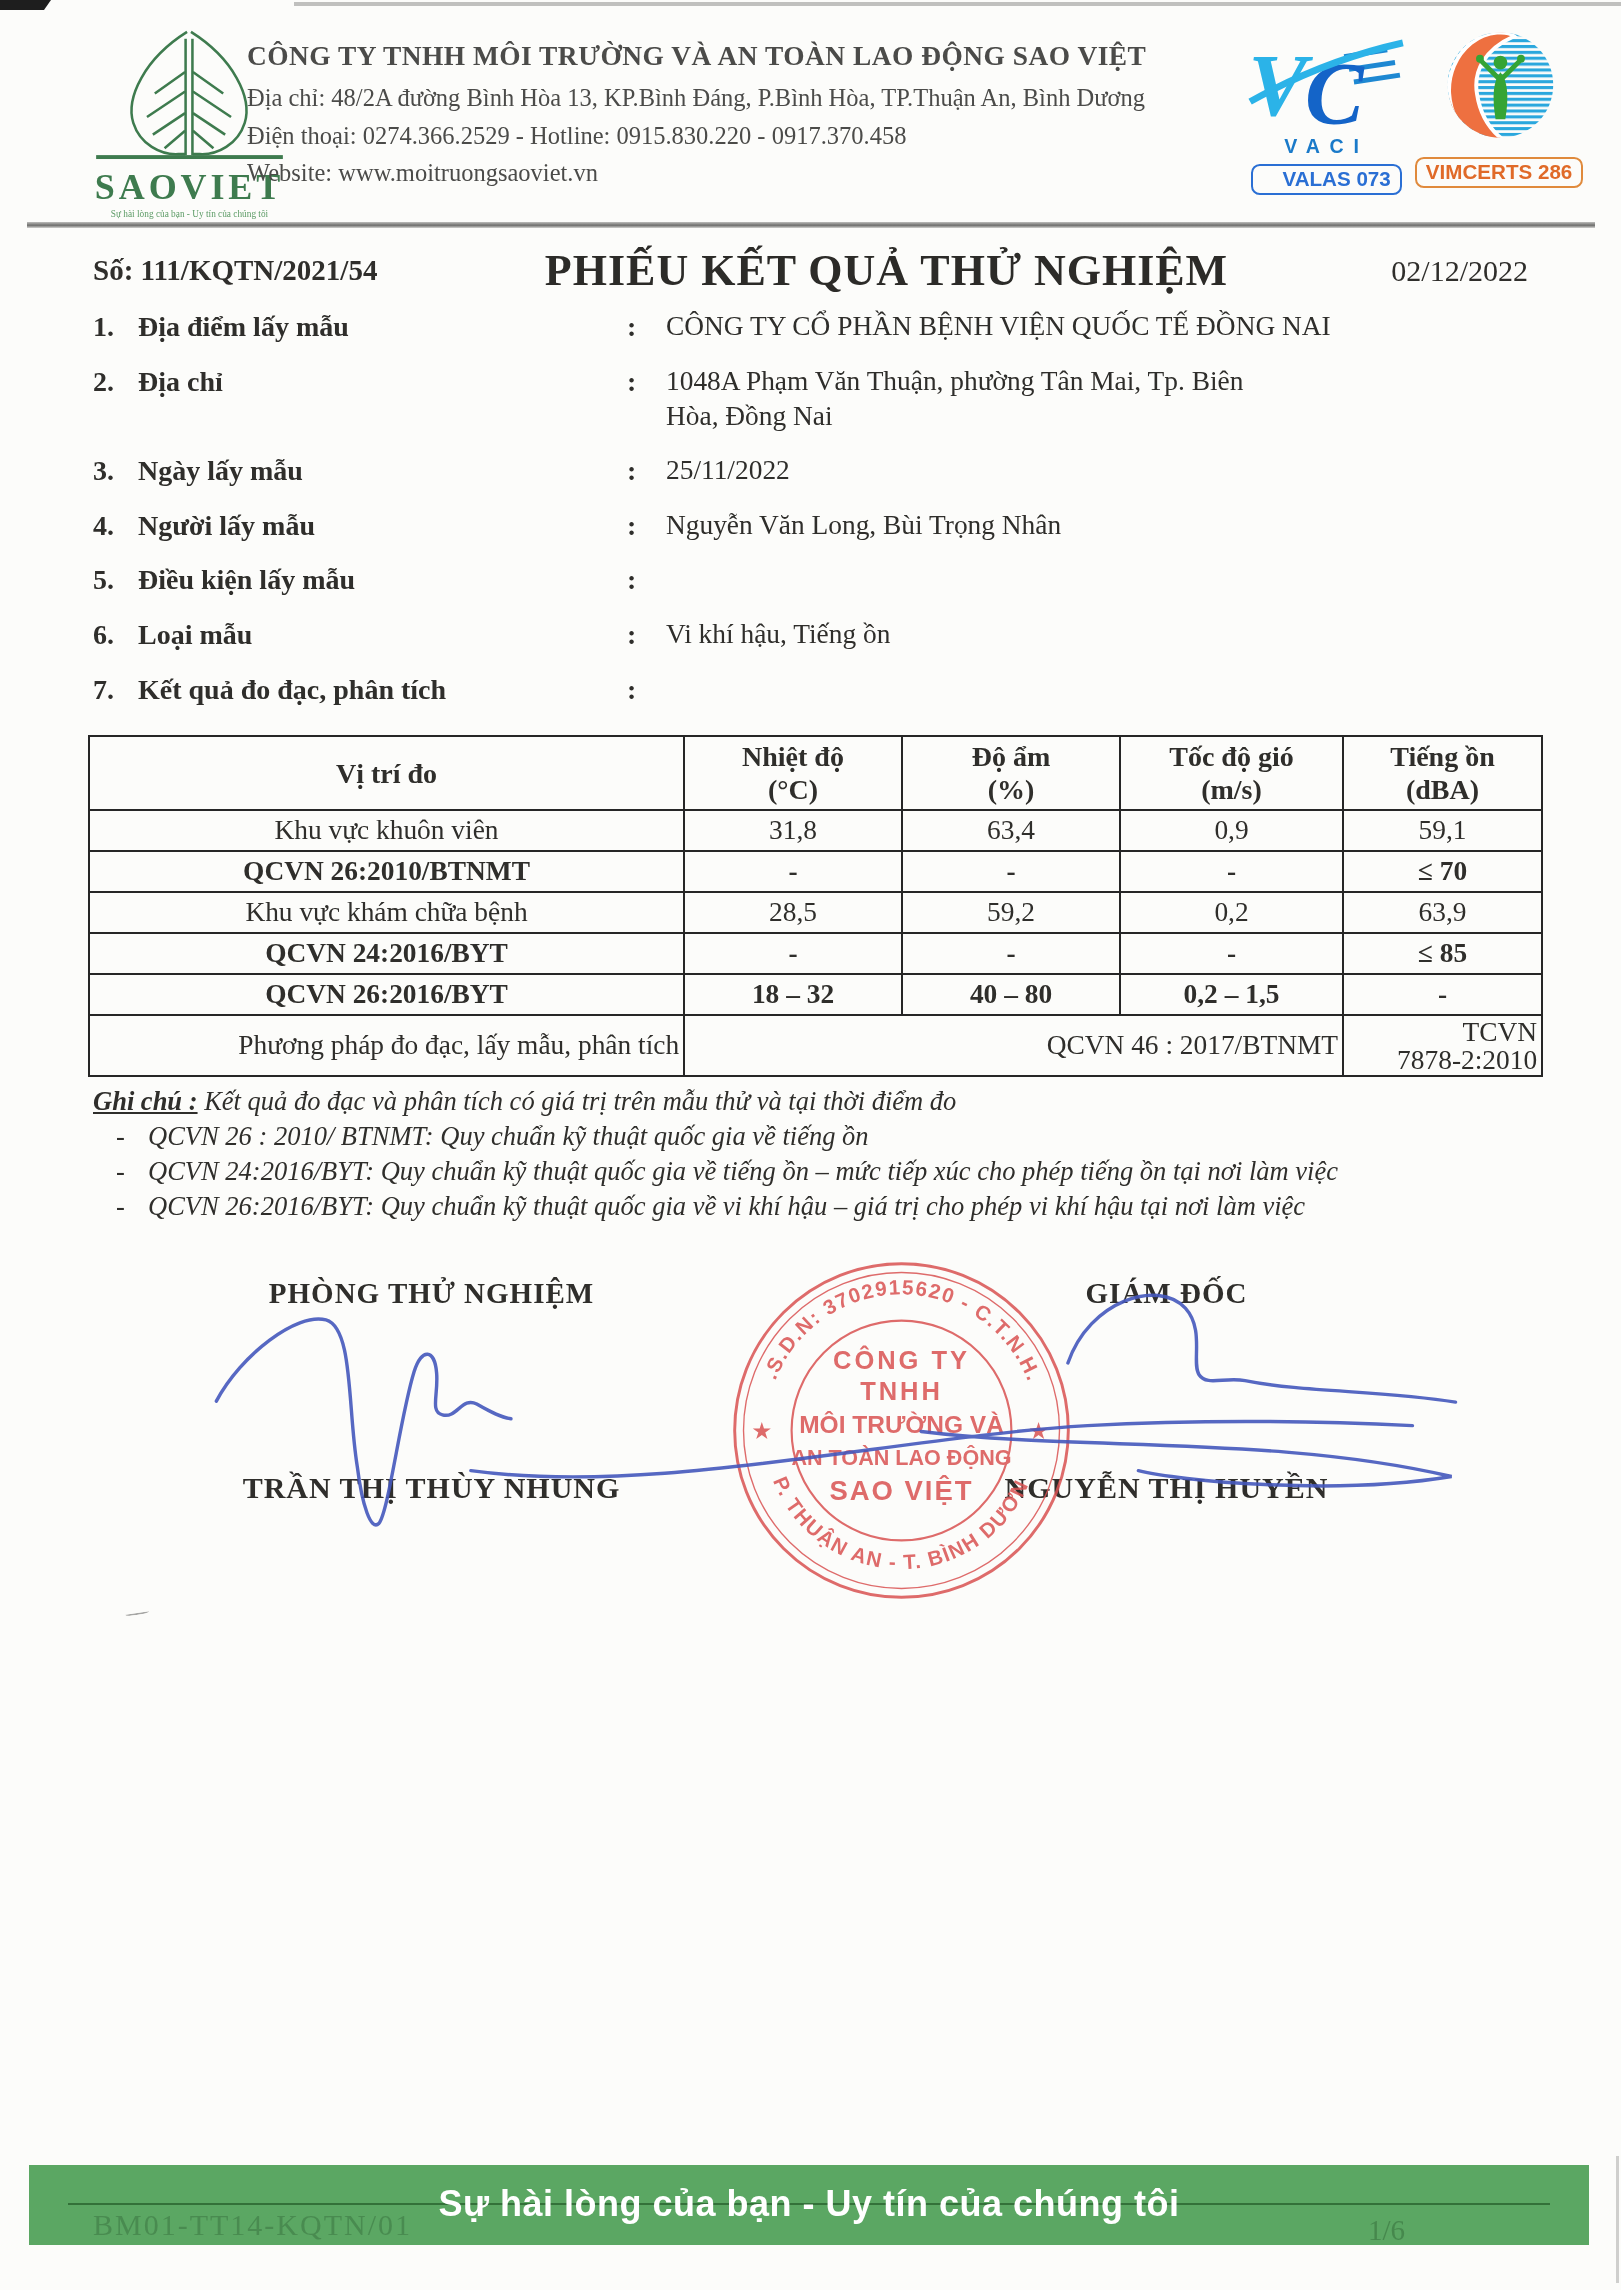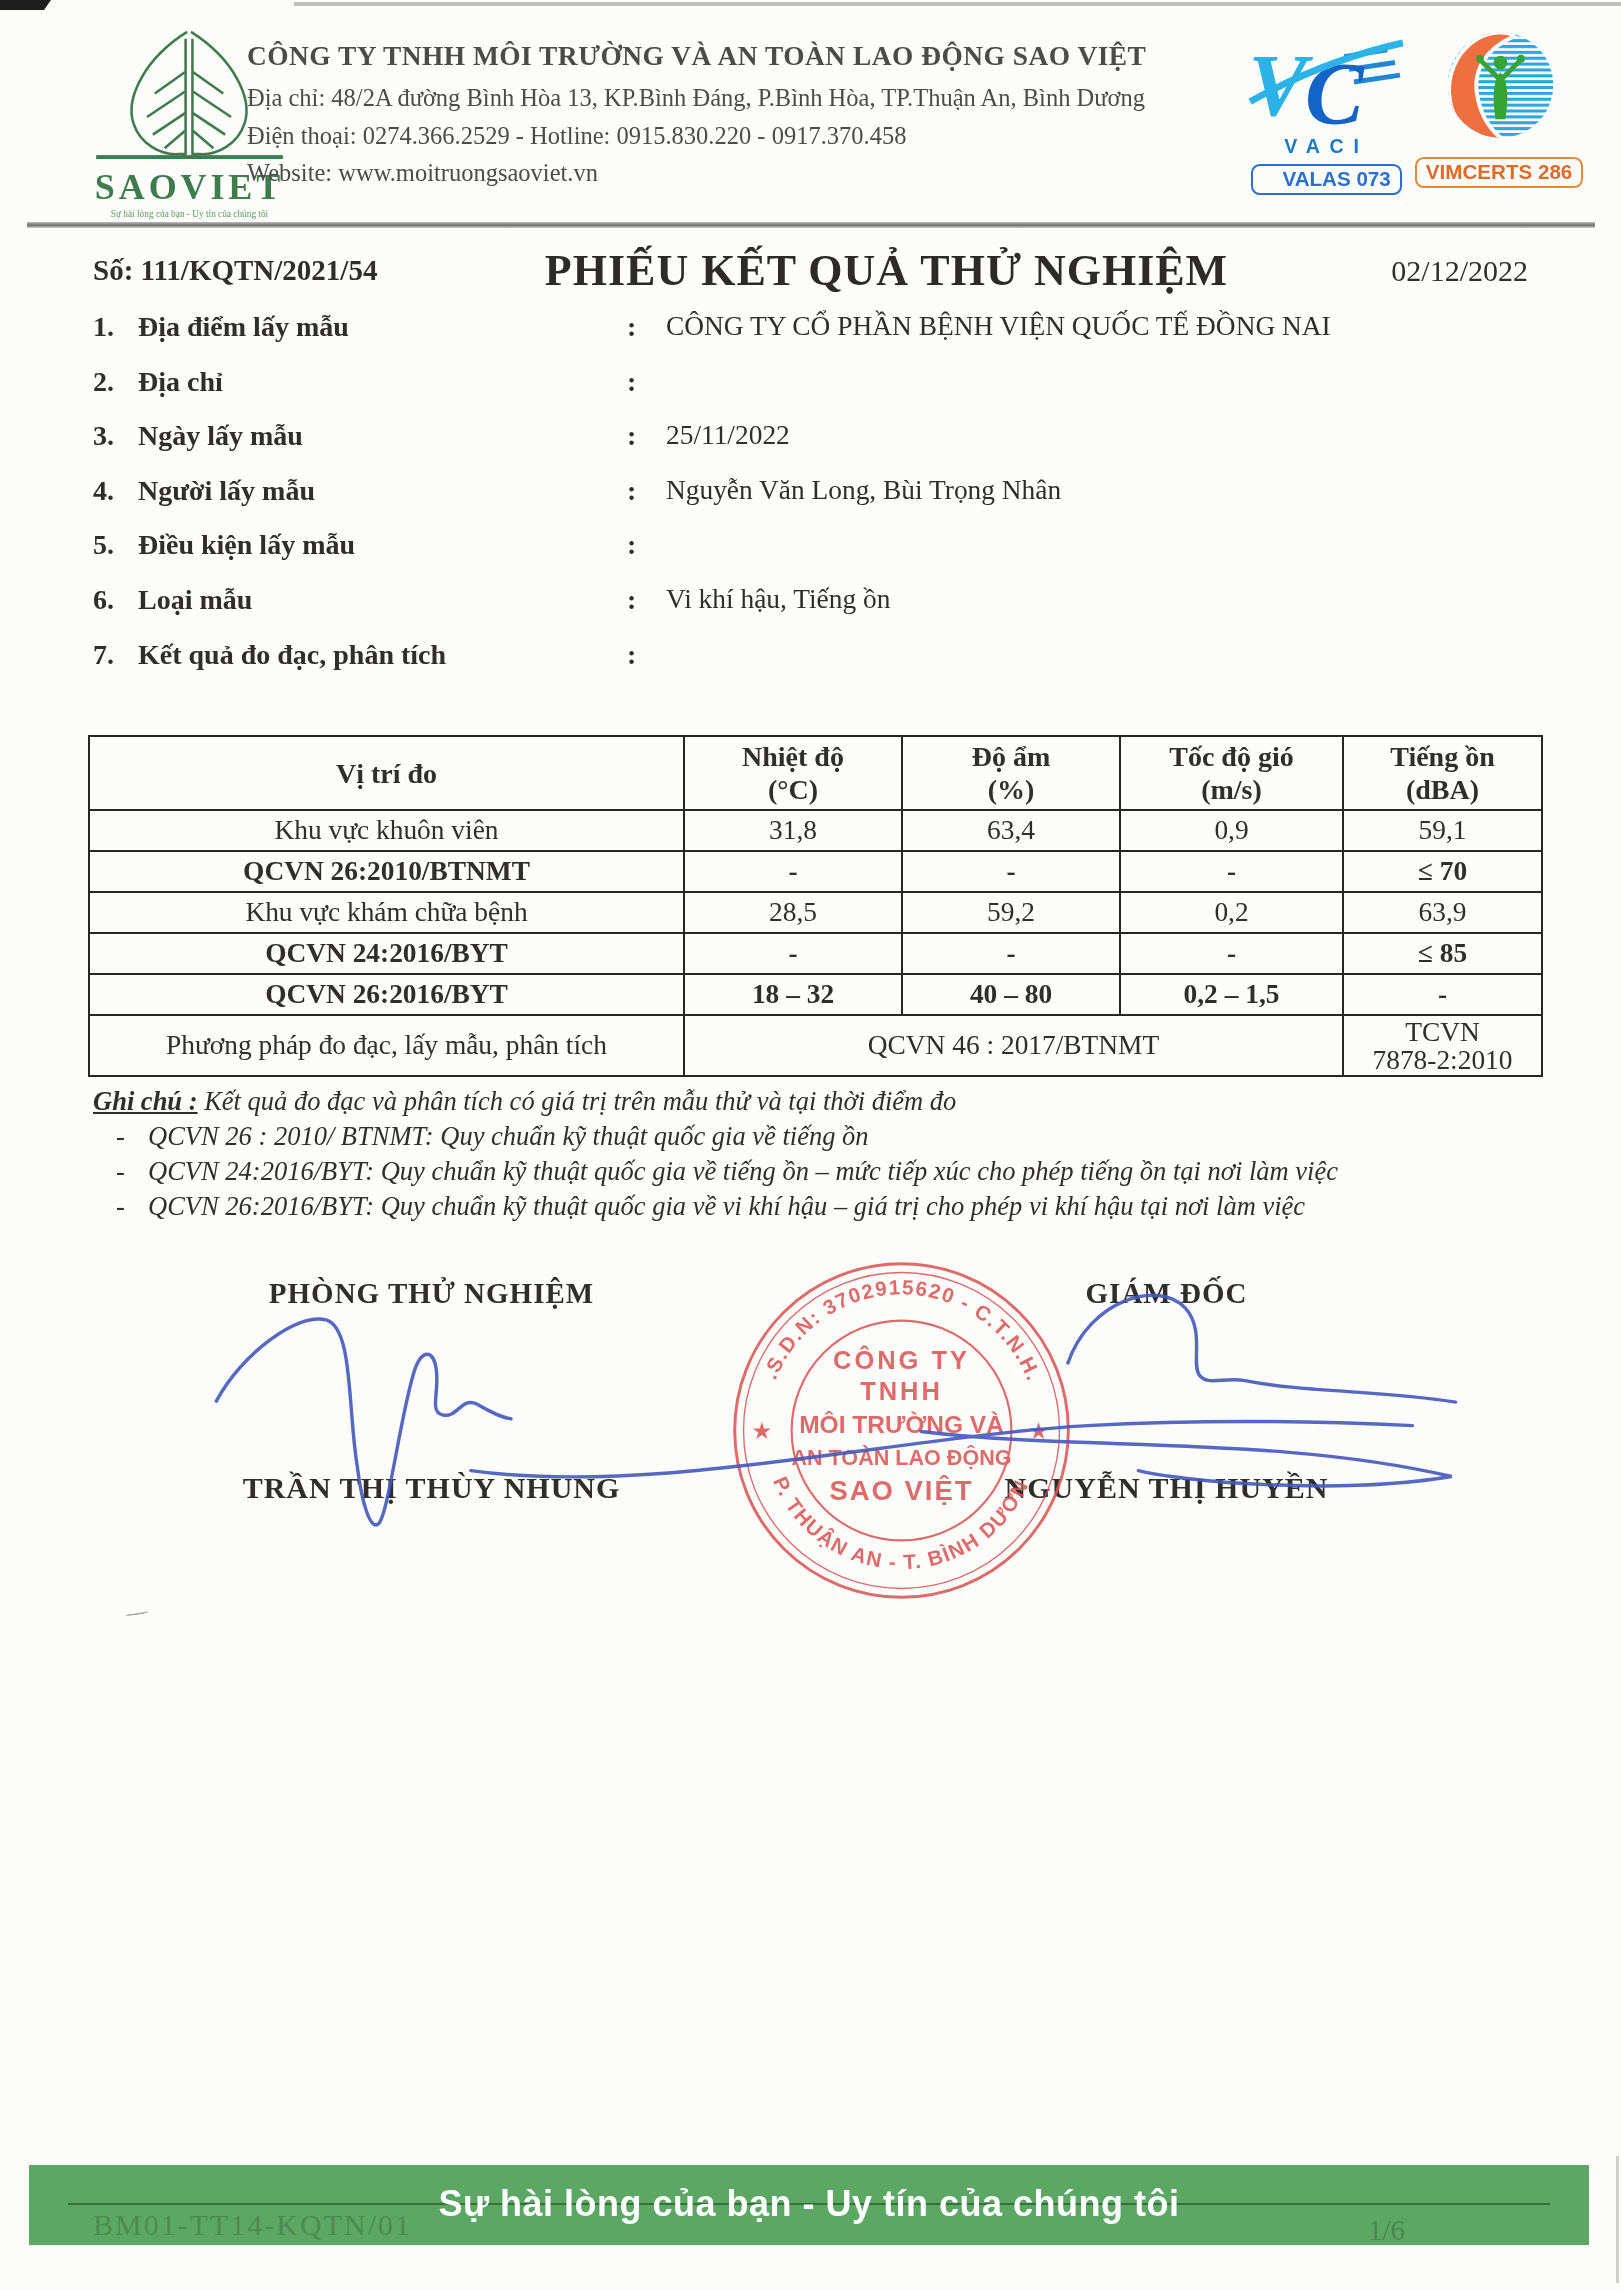--- a/index.html
+++ b/index.html
@@ -44,21 +44,21 @@
   .info-value.narrow { max-width:627px; }
 
   
   .results-table { position:absolute; left:88px; top:735px; width:1453px; border-collapse:collapse; table-layout:fixed; }
   .results-table th, .results-table td { border:2px solid #262626; text-align:center; vertical-align:middle; padding:0 3.9px; }
   .results-table { border:2.9px solid #262626; }
   .results-table th { height:74px; font-size:28px; font-weight:bold; line-height:33px; }
   .results-table td { height:41px; font-size:27.4px; }
   .col-loc { width:595px; } .col-t { width:218px; } .col-h { width:218px; } .col-w { width:223px; } .col-n { width:199px; }
   tr.bold-row td { font-weight:bold;margin-left:8px; }
-  .method-row td { height:61px; }
+  .method-row td { height:61px;text-align:right; }
   .method-label { font-size:26.5px; }
   .standard-cell { font-size:25.5px; line-height:28px; }
 
   
   .notes { position:absolute; left:93px; top:1084px; width:1480px; font-style:italic; font-size:26.5px; line-height:35px; }
   .notes-head .gh { font-weight:bold; text-decoration:underline; }
   .note-item { display:grid; grid-template-columns:55px 1fr; }
   .note-item .dash { text-align:center; }
   .note-item .txt { max-width:1392px; }
 
@@ -164,20 +164,21 @@
 
   <div class="info-list">
     <div class="info-row">
       <span class="info-label"><b class="no">1.</b><b>Địa điểm lấy mẫu</b></span>
       <span class="info-colon">:</span>
       <span class="info-value">CÔNG TY CỔ PHẦN BỆNH VIỆN QUỐC TẾ ĐỒNG NAI</span>
     </div>
     <div class="info-row">
       <span class="info-label"><b class="no">2.</b><b>Địa chỉ</b></span>
       <span class="info-colon">:</span>
+      <span class="info-value narrow">1048A Phạm Văn Thuận, phường Tân Mai, Tp. Biên Hòa, Đồng Nai</span>
     </div>
     <div class="info-row">
       <span class="info-label"><b class="no">3.</b><b>Ngày lấy mẫu</b></span>
       <span class="info-colon">:</span>
       <span class="info-value">25/11/2022</span>
     </div>
     <div class="info-row">
       <span class="info-label"><b class="no">4.</b><b>Người lấy mẫu</b></span>
       <span class="info-colon">:</span>
       <span class="info-value">Nguyễn Văn Long, Bùi Trọng Nhân</span>

